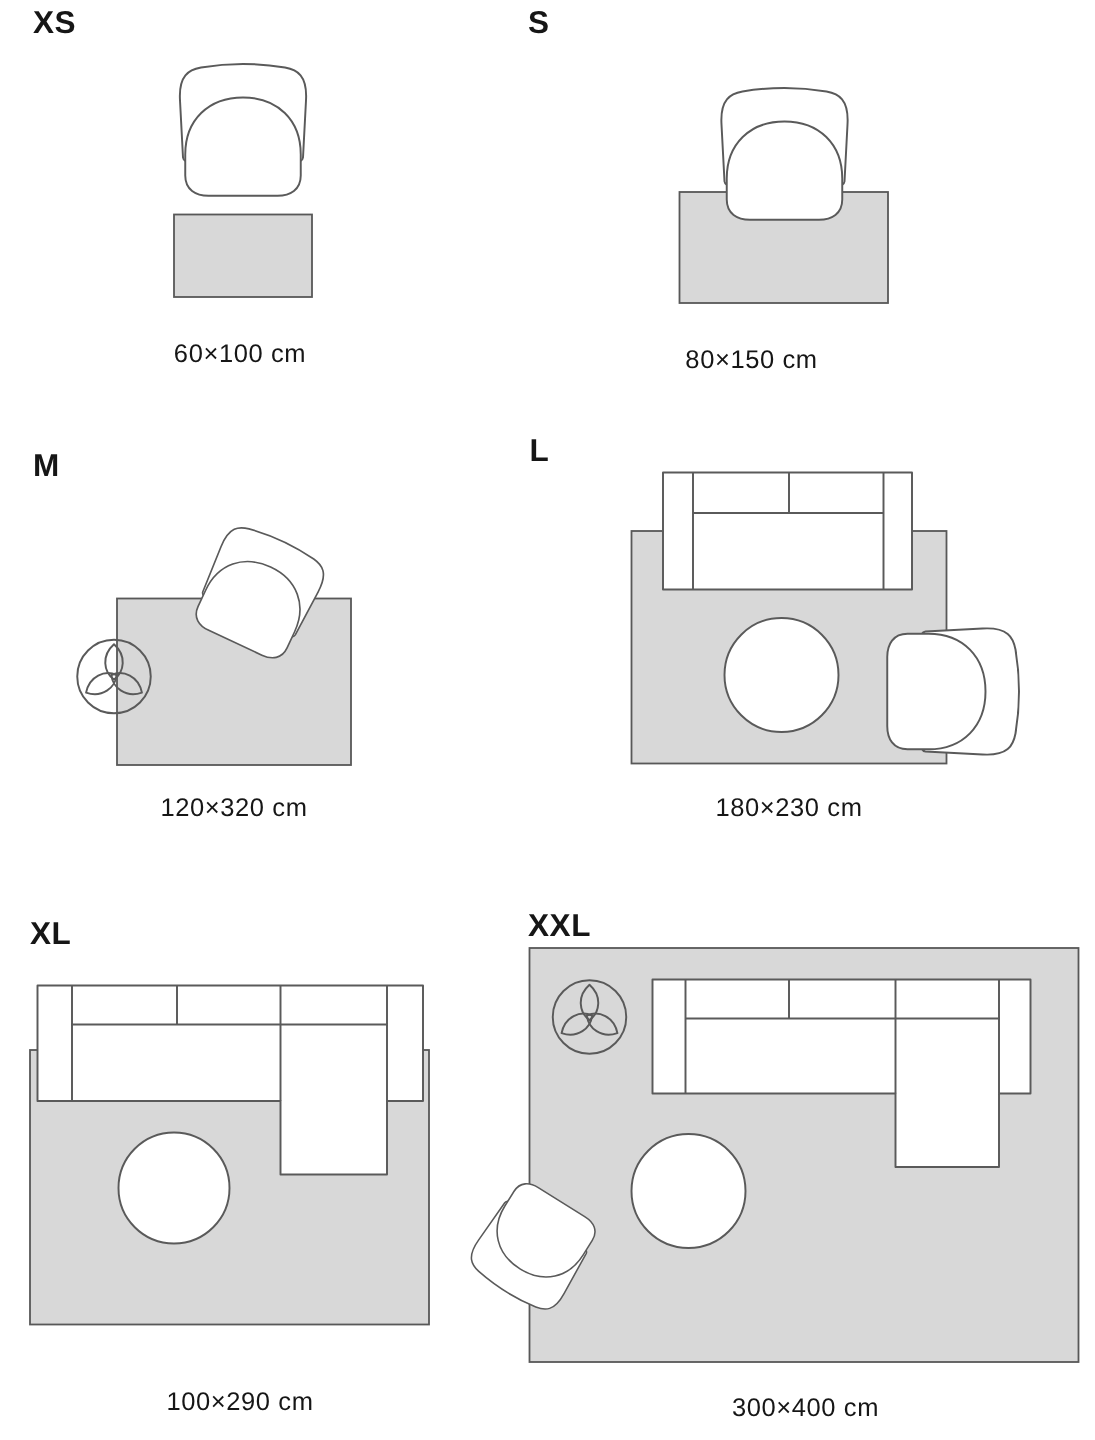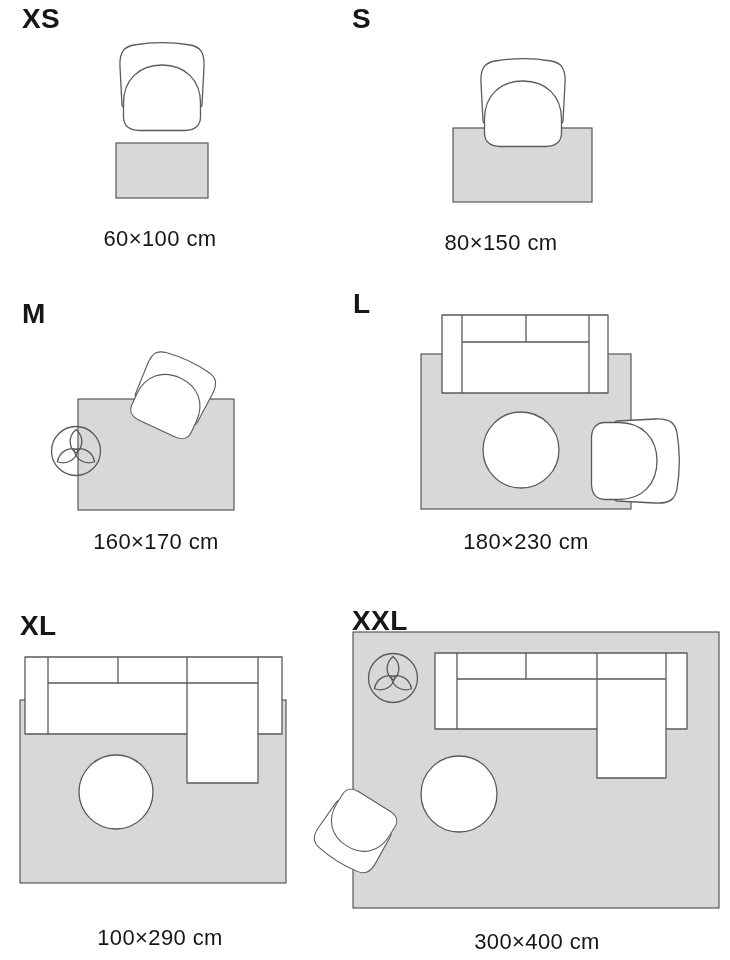--- a/index.html
+++ b/index.html
@@ -15,29 +15,29 @@
     position:relative;
     width:730px;height:960px;
     background:var(--background);
     font-family:"Liberation Sans", sans-serif;
     overflow:hidden;
   }
   .drawing{position:absolute;left:0;top:0;}
   .size-label{
     position:absolute;
     font-weight:bold;
-    font-size:28px;
+    font-size:21px;
     line-height:1;
     letter-spacing:.4px;
     color:var(--text);
     white-space:nowrap;
   }
   .size-caption{
     position:absolute;
-    font-size:22px;
+    font-size:17px;
     line-height:1.2;
     letter-spacing:.4px;
     color:var(--text);
     transform:translateX(-50%);
     white-space:nowrap;
   }
   .rug{fill:var(--rug-fill);stroke:var(--rug-border);stroke-width:1.2;}
   .furn{fill:var(--furniture-fill);stroke:var(--furniture-stroke);stroke-width:1.3;stroke-linejoin:round;}
   .furn-line{fill:none;stroke:var(--furniture-stroke);stroke-width:1.3;stroke-linecap:butt;}
   .plant-stroke{fill:none;stroke:var(--furniture-stroke);stroke-width:1.3;stroke-linejoin:round;}
@@ -116,18 +116,18 @@
 
   <div class="size-label" style="left:22px;top:5px">XS</div>
   <div class="size-label" style="left:352px;top:5px">S</div>
   <div class="size-label" style="left:22px;top:300px">M</div>
   <div class="size-label" style="left:353px;top:290px">L</div>
   <div class="size-label" style="left:20px;top:612px">XL</div>
   <div class="size-label" style="left:352px;top:607px">XXL</div>
 
   <div class="size-caption" style="left:160px;top:226px">60×100 cm</div>
   <div class="size-caption" style="left:501px;top:230px">80×150 cm</div>
-  <div class="size-caption" style="left:156px;top:529px">160×170 cm</div>
+  <div class="size-caption" style="left:156px;top:529px">120×320 cm</div>
   <div class="size-caption" style="left:526px;top:529px">180×230 cm</div>
   <div class="size-caption" style="left:160px;top:925px">100×290 cm</div>
   <div class="size-caption" style="left:537px;top:929px">300×400 cm</div>
 
 </div>
 
 </body></html>

